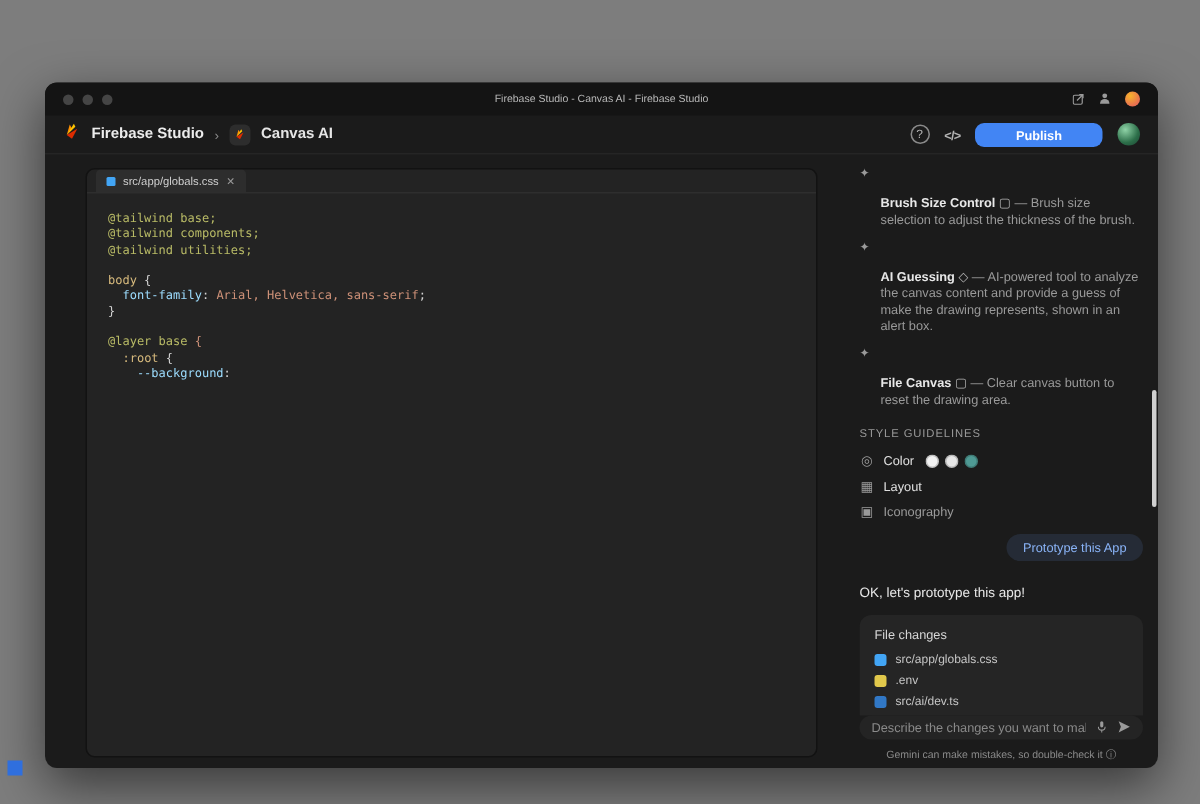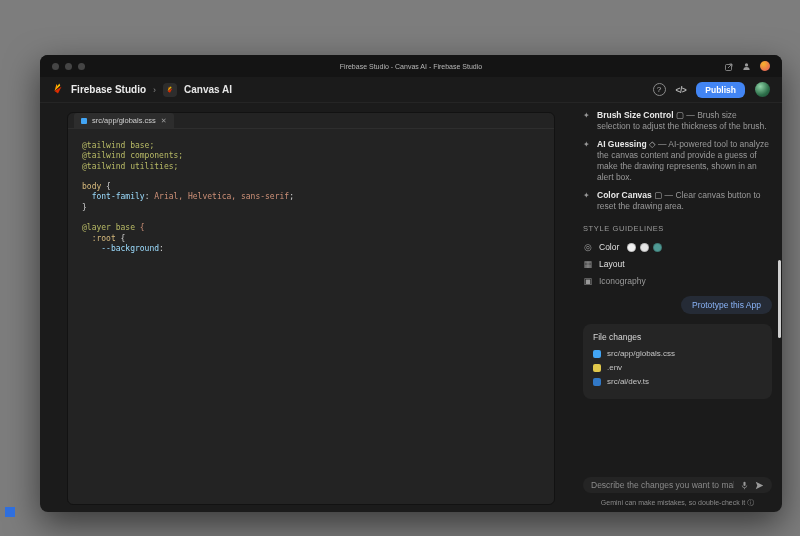--- a/index.html
+++ b/index.html
@@ -1,39 +1,39 @@
 <!DOCTYPE html>
 <html><head>
 <meta charset="utf-8">
 <style>
   * { box-sizing: border-box; margin: 0; padding: 0; }
   html,body { width:800px; height:536px; overflow:hidden; }
   body { background:#7d7d7d; font-family:"Liberation Sans", sans-serif; position:relative; }
 
-  .window { position:absolute; left:40px; top:55px; width:742px; height:457px;
+  .window { position:absolute; left:30px; top:55px; width:742px; height:457px;
     background:#1b1b1b; border-radius:8px; box-shadow:0 12px 34px rgba(0,0,0,.55); overflow:hidden; }
 
   
   .titlebar { height:22px; background:#141414; display:flex; align-items:center; padding:0 12px; position:relative; }
   .traffic { display:flex; gap:6px; }
   .light { width:7px; height:7px; border-radius:50%; background:#454545; }
   .tb-title { position:absolute; left:0; right:0; text-align:center; font-size:7px; color:#b8b8b8; pointer-events:none; }
   .tb-right { margin-left:auto; display:flex; gap:9px; align-items:center; z-index:1; }
   .tb-avatar { width:10px; height:10px; border-radius:50%; background:radial-gradient(circle at 35% 30%, #f7b32b, #e76f51 70%); }
 
   
   .header { height:26px; display:flex; align-items:center; padding:0 12px; gap:7px; background:#1b1b1b; border-bottom:1px solid #252525; }
   .h-app { font-size:10px; font-weight:700; color:#ececec; }
   .h-sep { color:#8a8a8a; font-size:9px; }
   .badge { width:14px; height:14px; border-radius:4px; background:#2d2d2d; display:flex; align-items:center; justify-content:center; }
   .h-page { font-size:10px; font-weight:700; color:#e5e5e5; }
   .h-right { margin-left:auto; display:flex; gap:10px; align-items:center; }
   .help { width:13px; height:13px; border:1px solid #8a8a8a; border-radius:50%; color:#b5b5b5; font-size:8px; display:flex; align-items:center; justify-content:center; }
   .codeic { color:#b5b5b5; font-size:8.5px; font-weight:700; letter-spacing:-.5px; }
-  .publish { background:#4285f4; color:#fff; font-size:8.5px; font-weight:600; padding:3px 9px; border-radius:6px; border:none; cursor:pointer; }
+  .publish { background:#4285f4; color:#fff; font-size:8.5px; font-weight:600; padding:3px 27px; border-radius:6px; border:none; cursor:pointer; }
   .h-avatar { width:15px; height:15px; border-radius:50%; background:radial-gradient(circle at 35% 30%, #8fd3a7, #2c6e49 60%, #1b4332); }
 
   .content { position:relative; height:409px; }
 
   
   .editor { position:absolute; left:27px; top:9px; width:488px; height:393px;
     background:#232323; border:1px solid #121212; border-radius:6px; overflow:hidden; }
   .tabbar { height:16px; border-bottom:1px solid #2e2e2e; display:flex; align-items:flex-end; padding-left:6px; }
   .tab { background:#2d2d2d; border-radius:3px 3px 0 0; padding:3px 7px; display:flex; gap:5px; align-items:center; font-size:7.5px; color:#d0d0d0; cursor:pointer; }
   .tab-ic { width:6px; height:6px; border-radius:1px; background:#42a5f5; }
@@ -43,21 +43,21 @@
   .c-y { color:#d7ba7d; }
   .c-p { color:#9cdcfe; }
   .c-v { color:#ce9178; }
   .c-t { color:#d4d4d4; }
 
   
   .chat { position:absolute; left:543px; top:7px; width:189px; height:398px; display:flex; flex-direction:column; }
   .chat-scroll { flex:1; overflow:hidden; }
   .feature { display:flex; gap:5px; margin-bottom:7px; }
   .f-bullet { color:#9a9a9a; font-size:8px; width:9px; flex:none; padding-top:1px; }
-  .f-text { font-size:8.5px; line-height:11px; color:#9a9a9a; }
+  .f-text { font-size:8.5px; line-height:11px; color:#9a9a9a;margin-top:20px; }
   .f-text b { color:#e8e8e8; font-weight:700; }
   .f-icon { color:#b0b0b0; }
   .sg-header { font-size:7.5px; color:#9a9a9a; letter-spacing:.6px; margin:12px 0 9px; }
   .sg-row { display:flex; align-items:center; gap:6px; margin:7px 0; font-size:8.5px; color:#e0e0e0; }
   .sg-ic { color:#9a9a9a; font-size:9px; width:10px; text-align:center; }
   .sg-row .dim { color:#9a9a9a; }
   .swatches { display:flex; gap:4px; margin-left:2px; }
   .swatch { width:9px; height:9px; border-radius:50%; display:inline-block; border:1px solid rgba(0,0,0,.2); }
   .sg-p { font-size:8.5px; color:#cfcfcf; line-height:11px; margin:2px 0 9px; }
   .proto-btn { display:block; margin:10px 0 0 auto; background:#252b36; color:#8ab4f8; font-size:8.5px; padding:4px 11px; border-radius:12px; border:none; cursor:pointer; }
@@ -154,21 +154,21 @@
             <div class="feature">
               <span class="f-bullet">✦</span>
               <span class="f-text"><b>Brush Size Control </b><span class="f-icon">▢ </span><span>— Brush size selection to adjust the thickness of the brush.</span></span>
             </div>
             <div class="feature">
               <span class="f-bullet">✦</span>
               <span class="f-text"><b>AI Guessing </b><span class="f-icon">◇ </span><span>— AI-powered tool to analyze the canvas content and provide a guess of make the drawing represents, shown in an alert box.</span></span>
             </div>
             <div class="feature">
               <span class="f-bullet">✦</span>
-              <span class="f-text"><b>Color Canvas </b><span class="f-icon">▢ </span><span>— Clear canvas button to reset the drawing area.</span></span>
+              <span class="f-text"><b>File Canvas </b><span class="f-icon">▢ </span><span>— Clear canvas button to reset the drawing area.</span></span>
             </div>
           </div>
 
         <div class="sg-header">STYLE GUIDELINES</div>
 
         <div class="sg-row">
           <span class="sg-ic">◎</span>
           <span>Color</span>
           <span class="swatches">
               <span class="swatch" style="background: rgb(242, 242, 242);"></span>
@@ -182,20 +182,21 @@
           <span>Layout</span>
         </div>
 
         <div class="sg-row">
           <span class="sg-ic">▣</span>
           <span class="dim">Iconography</span>
         </div>
 
         <button class="proto-btn">Prototype this App</button>
 
+        <div class="ok-msg">OK, let's prototype this app!</div>
 
         <div class="card">
           <div class="card-title">File changes</div>
           <div>
               <div class="file-row">
                 <span class="file-icon css"></span>
                 <span class="file-name">src/app/globals.css</span>
               </div>
               <div class="file-row">
                 <span class="file-icon env"></span>

